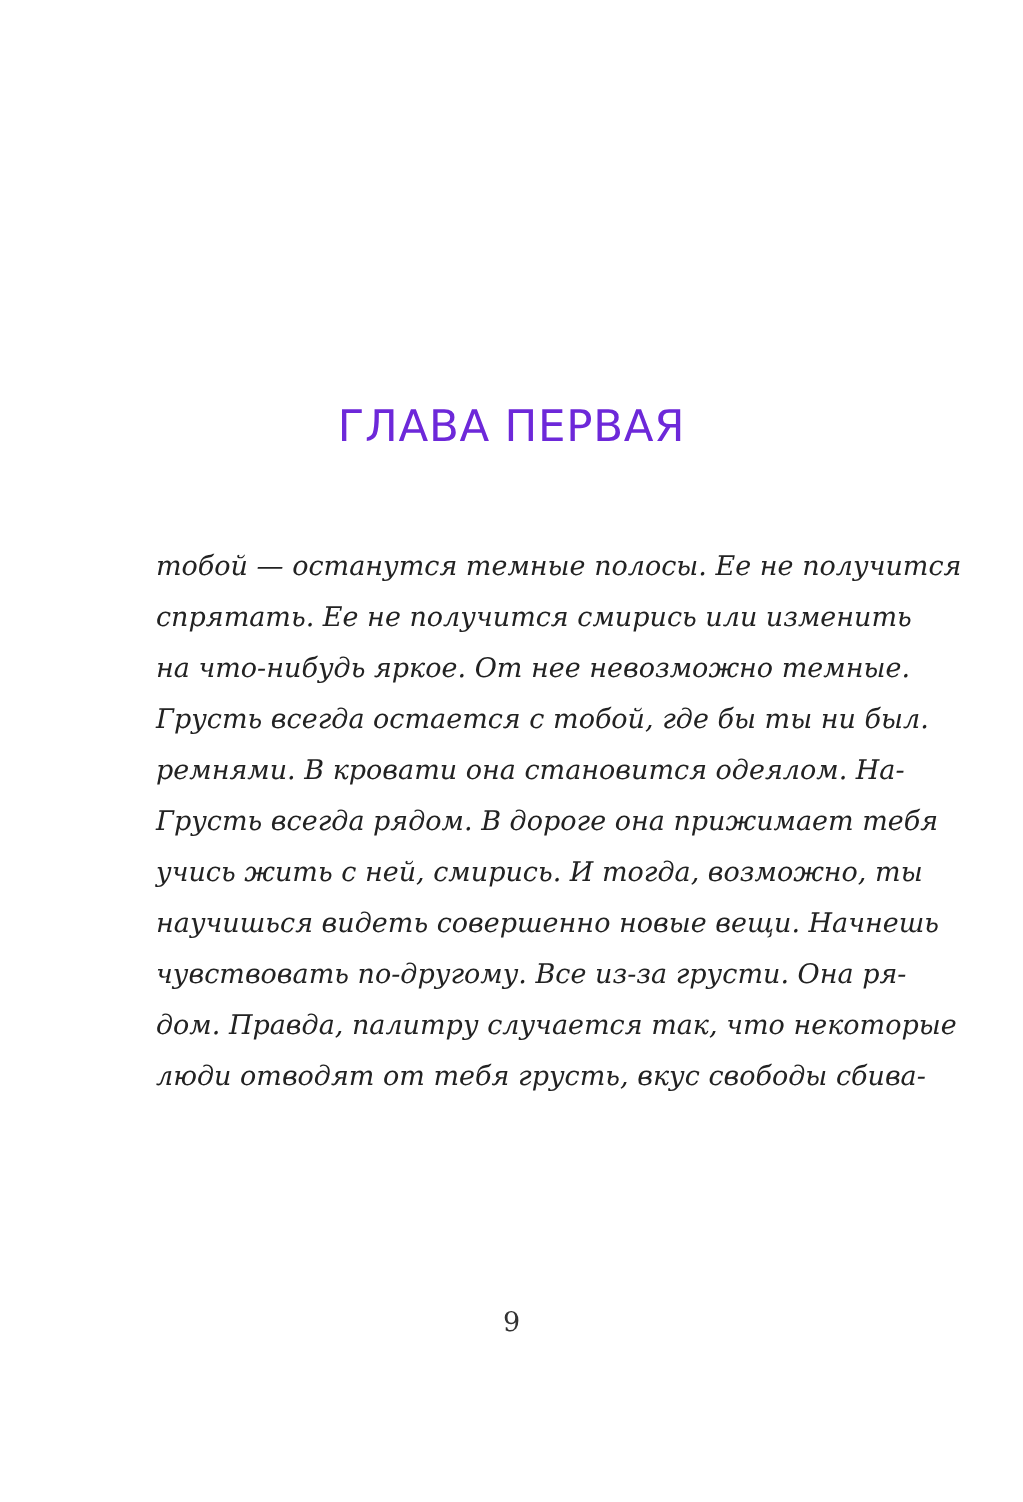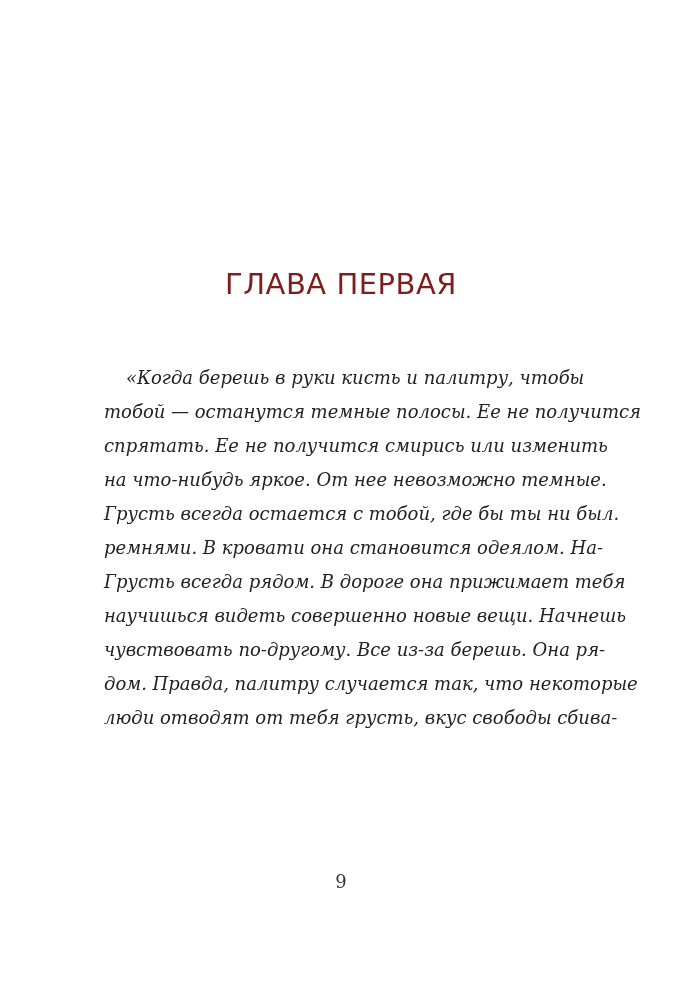--- a/index.html
+++ b/index.html
@@ -24,21 +24,21 @@
     .chapter-title {
       position: absolute;
       left: 0;
       width: 682px;
       top: 248px;
       text-align: center;
       font-family: "DejaVu Sans", sans-serif;
       font-size: 29px;
       font-weight: normal;
       letter-spacing: 0.5px;
-      color: #7f1d1d;
+      color: #6d28d9;
     }
     .body-text {
       position: absolute;
       left: 104px;
       top: 361px;
       width: 460px;
       font-family: "DejaVu Serif", serif;
       font-style: italic;
       font-size: 18px;
       color: #222;
@@ -65,27 +65,27 @@
       color: #333;
     }
   </style>
 </head>
 <body>
 
 <div class="page">
   <h1 class="chapter-title">ГЛАВА ПЕРВАЯ</h1>
 
   <div class="body-text">
-    <span class="line indent">«Когда берешь в руки кисть и палитру, чтобы</span>
     <span class="line">тобой — останутся темные полосы. Ее не получится</span>
     <span class="line">спрятать. Ее не получится смирись или изменить</span>
     <span class="line">на что-нибудь яркое. От нее невозможно темные.</span>
     <span class="line">Грусть всегда остается с тобой, где бы ты ни был.</span>
     <span class="line">ремнями. В кровати она становится одеялом. На-</span>
     <span class="line">Грусть всегда рядом. В дороге она прижимает тебя</span>
+    <span class="line">учись жить с ней, смирись. И тогда, возможно, ты</span>
     <span class="line">научишься видеть совершенно новые вещи. Начнешь</span>
-    <span class="line">чувствовать по-другому. Все из-за берешь. Она ря-</span>
+    <span class="line">чувствовать по-другому. Все из-за грусти. Она ря-</span>
     <span class="line">дом. Правда, палитру случается так, что некоторые</span>
     <span class="line">люди отводят от тебя грусть, вкус свободы сбива-</span>
   </div>
 
   <div class="page-number">9</div>
 </div>
 
 </body></html>

